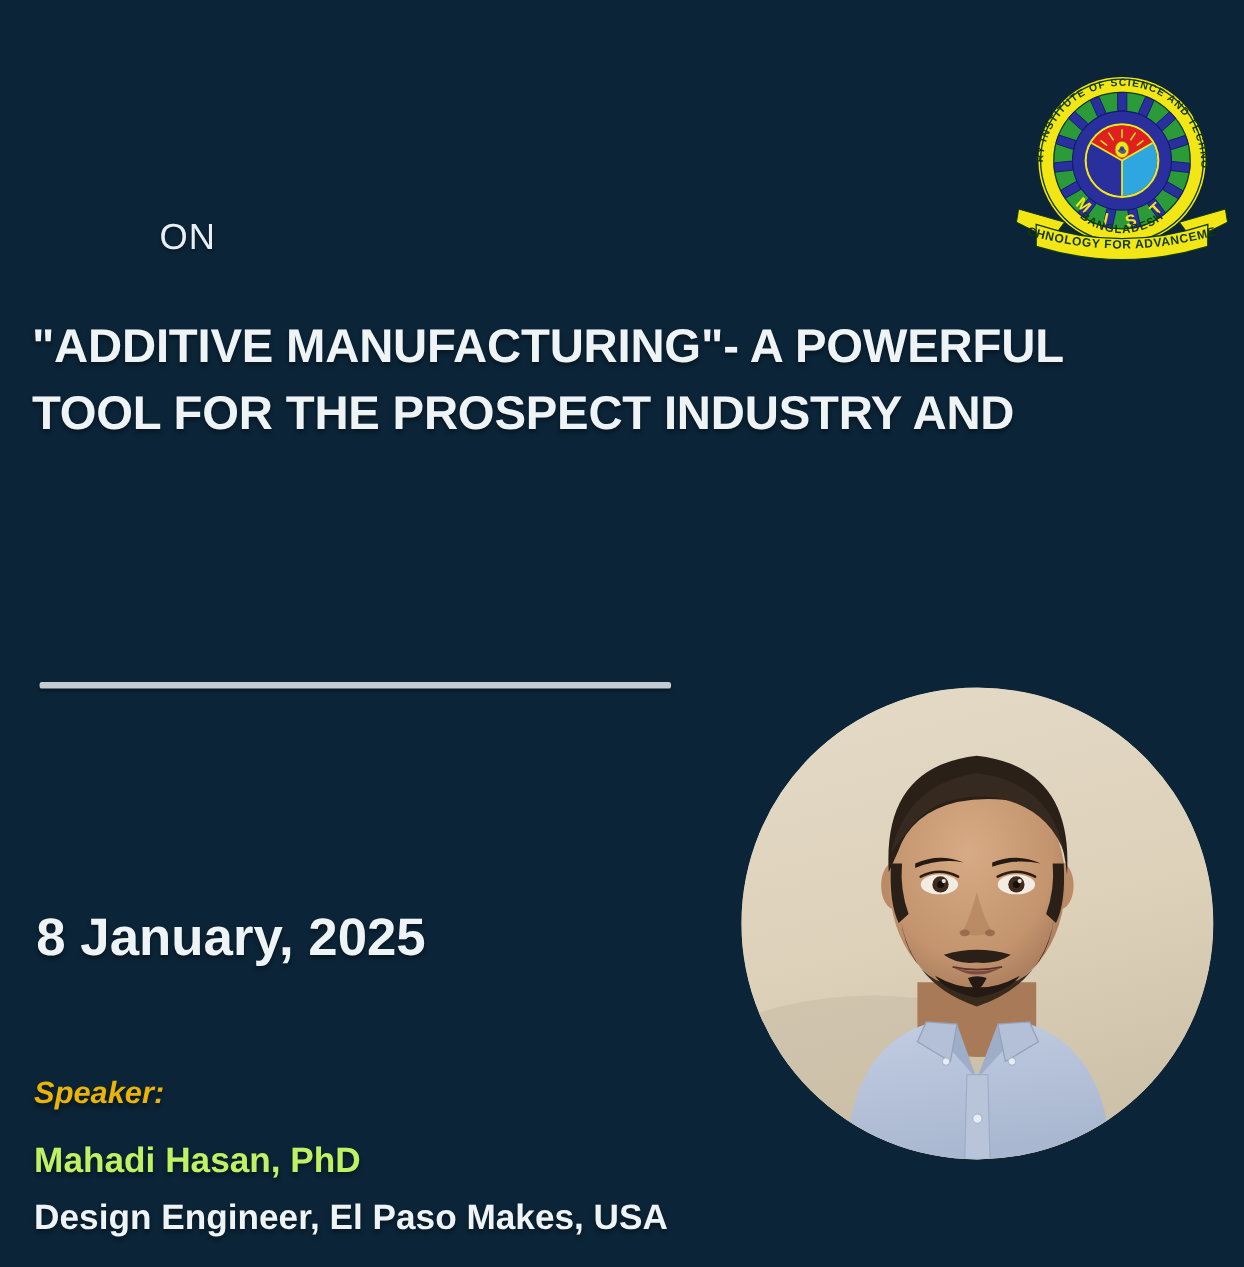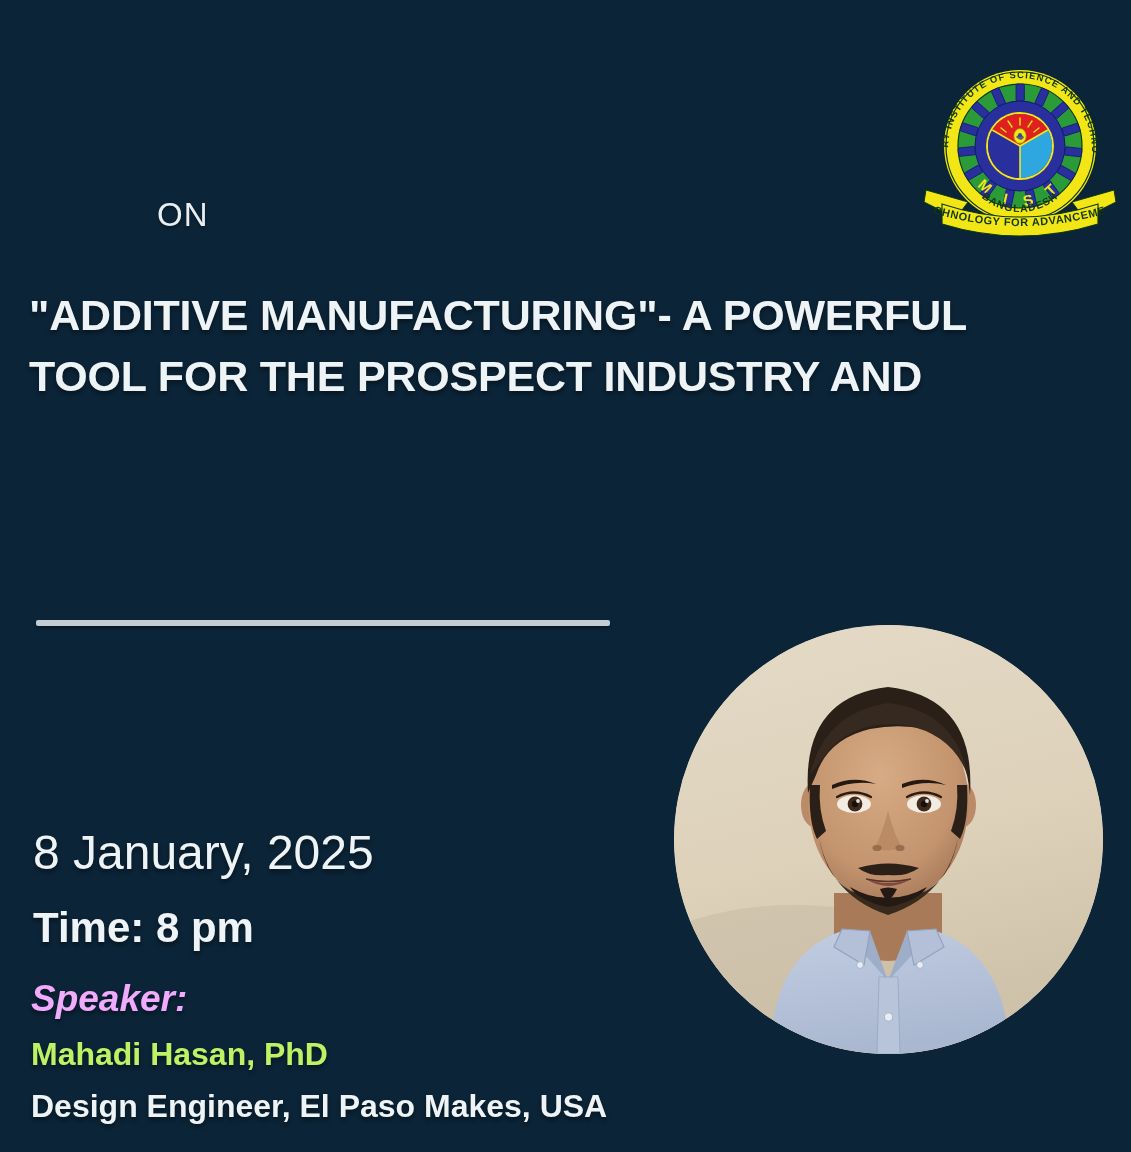--- a/index.html
+++ b/index.html
@@ -28,21 +28,21 @@
     font-size: 66px;
     line-height: 1;
     font-weight: 400;
     letter-spacing: 2px;
     color: #e9eef2;
     text-shadow: 0 2px 3px rgba(0,0,0,0.35);
     white-space: nowrap;
   }
   #webinar-on {
     position: absolute;
-    left: 157px;
+    left: 145px;
     top: 198px;
     font-size: 33px;
     line-height: 1;
     font-weight: 400;
     letter-spacing: 1px;
     color: #e9eef2;
     text-shadow: 0 2px 3px rgba(0,0,0,0.35);
     white-space: nowrap;
   }
 
@@ -76,21 +76,21 @@
     box-shadow: 0 2px 3px rgba(0,0,0,0.35);
   }
 
   
   #event-date {
     position: absolute;
     left: 33px;
     top: 829px;
     font-size: 48px;
     line-height: 1;
-    font-weight: 400;
+    font-weight: 700;
     color: #eef3f6;
     text-shadow: 0 3px 4px rgba(0,0,0,0.4);
     white-space: nowrap;
   }
   #event-time {
     position: absolute;
     left: 33px;
     top: 907px;
     font-size: 42px;
     line-height: 1;
@@ -98,25 +98,25 @@
     color: #eef3f6;
     text-shadow: 0 3px 4px rgba(0,0,0,0.4);
     white-space: nowrap;
   }
 
   
   #speaker-label {
     position: absolute;
     left: 31px;
     top: 980px;
-    font-size: 37px;
+    font-size: 28px;
     line-height: 1;
     font-weight: 700;
     font-style: italic;
-    color: #f0abfc;
+    color: #eab308;
     text-shadow: 0 3px 4px rgba(0,0,0,0.4);
     white-space: nowrap;
   }
   #speaker-name {
     position: absolute;
     left: 31px;
     top: 1038px;
     font-size: 32px;
     line-height: 1;
     font-weight: 700;
@@ -342,19 +342,18 @@
 
         <path d="M 192,254 Q 214,262 237,254 Q 214,268 192,254 Z" fill="#7d4a40"></path>
         <path d="M 192,254 Q 214,259 237,254" fill="none" stroke="#5d342c" stroke-width="1.6"></path>
 
         <path d="M 206,264 Q 214,261 223,264 Q 218,274 214,275 Q 210,274 206,264 Z" fill="#241a13"></path>
       </g>
     </svg>
   </div>
 
   <div id="event-date">8 January, 2025</div>
-  <div id="event-time">Time: 8 pm</div>
 
   <div id="speaker-label">Speaker:</div>
   <div id="speaker-name">Mahadi Hasan, PhD</div>
   <div id="speaker-affiliation">Design Engineer, El Paso Makes, USA</div>
 
 </div>
 
 </body></html>

